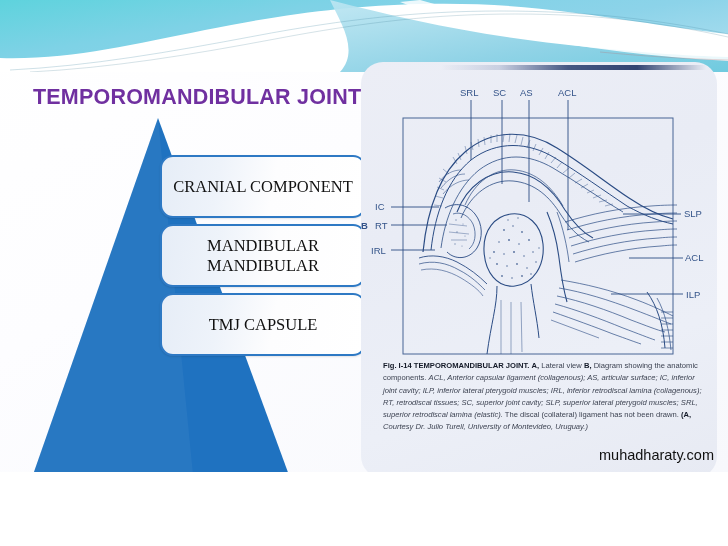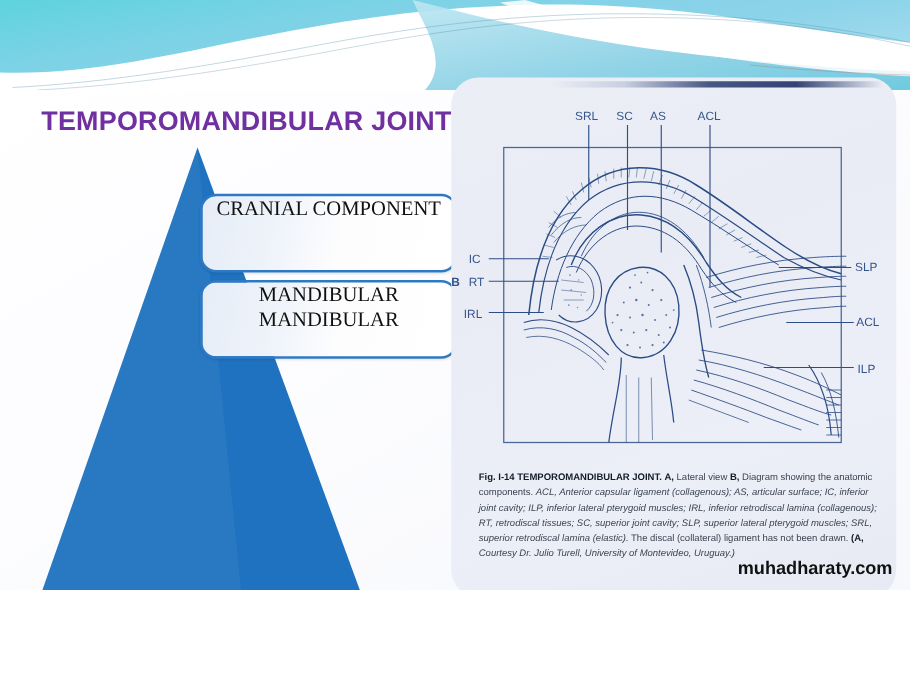--- a/index.html
+++ b/index.html
@@ -32,21 +32,21 @@
   
   .boxes{position:absolute;left:160px;top:155px;width:206px;}
   .box{
     position:relative;
     box-sizing:border-box;
     width:206px;height:63px;
     margin-bottom:6px;
     border:2px solid #2E79C4;
     border-radius:13px;
     background:linear-gradient(100deg,#e6edf7 0%,#eef3fa 28%,#fdfdfe 55%,#ffffff 100%);
-    display:flex;justify-content:center;
+    display:flex;align-items:center;justify-content:center;
     text-align:center;
     font-family:"Liberation Serif", serif;
     font-size:16.5px;color:#111111;line-height:1.2;
     box-shadow:0 1px 2px rgba(0,0,0,.10);
   }
   .box span{display:block;padding:0 6px;}
 
   
   .figure-panel{
     position:absolute;left:361px;top:62px;width:356px;height:416px;
@@ -56,32 +56,32 @@
   }
   .scan-streak{
     position:absolute;left:80px;top:3px;width:265px;height:5px;
     background:linear-gradient(90deg,rgba(255,255,255,0) 0%,rgba(160,170,200,.45) 22%,
       rgba(40,60,110,.85) 48%,rgba(30,50,100,.9) 74%,rgba(255,255,255,0) 100%);
     filter:blur(.6px);
   }
   .fig-svg{position:absolute;left:0;top:0;}
 
   .caption{
-    position:absolute;left:22px;top:314px;width:322px;
+    position:absolute;left:22px;top:298px;width:322px;
     font-family:"Liberation Sans", sans-serif;
     font-size:7.6px;line-height:1.62;color:#3d4352;
     text-align:left;
   }
   .caption b{color:#141a28;font-weight:bold;}
   .caption i{font-style:italic;}
 
   
   .footer{
     position:absolute;right:14px;bottom:9px;
-    font-size:14.5px;font-weight:bold;color:#111111;
+    font-size:14.5px;font-weight:normal;color:#111111;
     font-family:"Liberation Sans", sans-serif;
   }
 </style>
 </head>
 <body>
 
 <div id="slide">
 
   <svg class="header-wave" viewBox="0 0 728 72" preserveAspectRatio="none">
     <defs>
@@ -113,20 +113,23 @@
     <polygon points="158,8 315,436 8,436" fill="#1F72C0"></polygon>
     <polygon points="158,8 200,436 8,436" fill="#ffffff" opacity="0.045"></polygon>
   </svg>
 
   <div class="boxes">
     <div class="box">
       <span>CRANIAL COMPONENT</span>
     </div>
     <div class="box">
       <span>MANDIBULAR MANDIBULAR</span>
+    </div>
+    <div class="box">
+      <span>TMJ CAPSULE</span>
     </div>
   </div>
 
   <div class="figure-panel">
     <div class="scan-streak"></div>
 
     <svg class="fig-svg" width="356" height="310" viewBox="0 0 356 310">
       <g stroke="#2B4C84" fill="none" stroke-width="0.9">
 
         <rect x="42" y="56" width="270" height="236" stroke-width="1" opacity="0.85"></rect>

